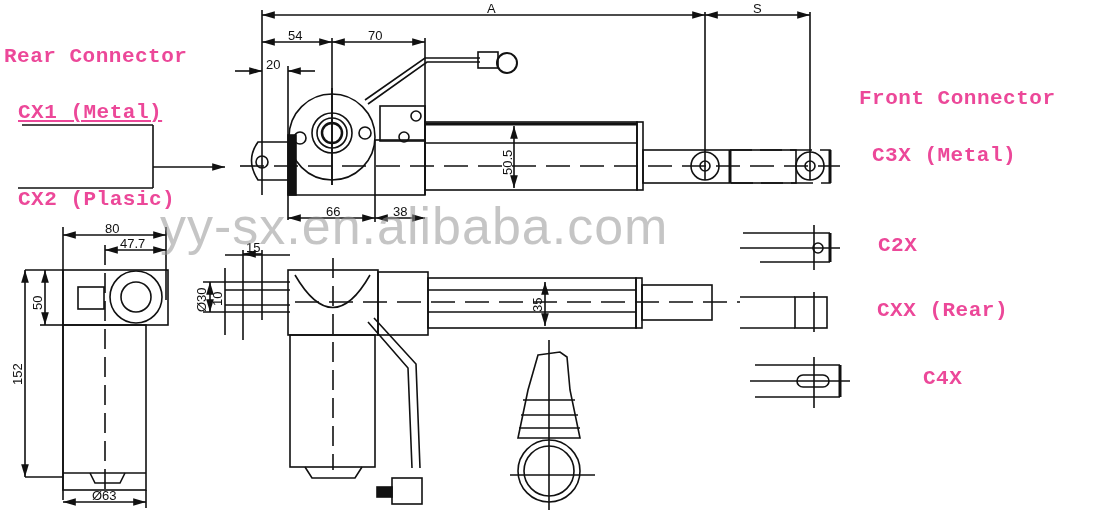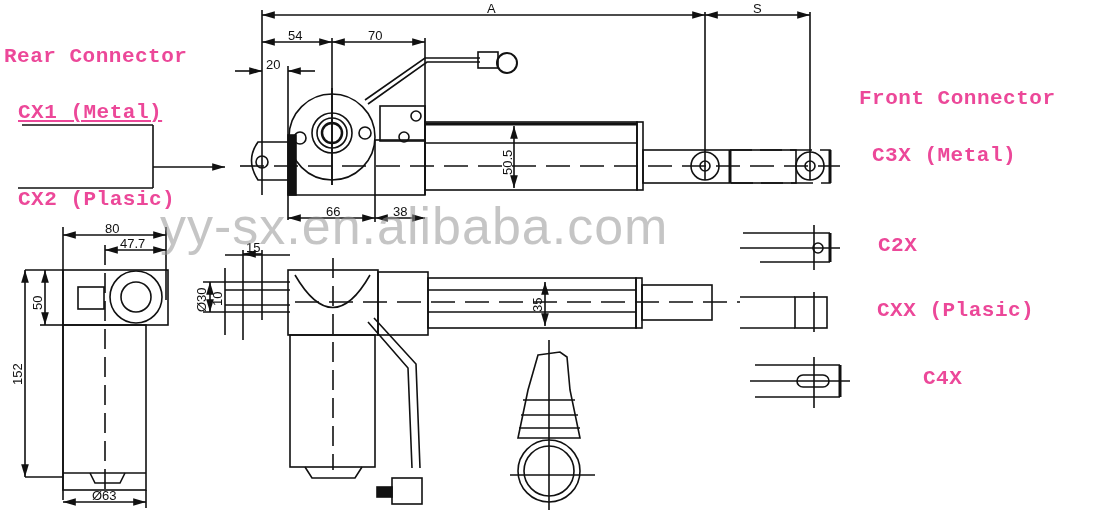--- a/index.html
+++ b/index.html
@@ -186,16 +186,16 @@
   <text class="dim" x="0" y="0" transform="translate(222,306) rotate(-90)">10</text>
   <text class="dim" x="0" y="0" transform="translate(542,312) rotate(-90)">35</text>
 </svg>
 
 <div class="lbl" style="left:4px; top:45px;">Rear Connector</div>
 <div class="lbl" style="left:18px; top:101px; text-decoration: underline;">CX1 (Metal)</div>
 <div class="lbl" style="left:18px; top:188px;">CX2 (Plasic)</div>
 <div class="lbl" style="left:859px; top:80px;margin-top:7px;">Front Connector</div>
 <div class="lbl" style="left:872px; top:144px;">C3X (Metal)</div>
 <div class="lbl" style="left:878px; top:234px;font-family:Liberation Mono, monospace;">C2X</div>
-<div class="lbl" style="left:877px; top:299px;">CXX (Plasic)</div>
+<div class="lbl" style="left:877px; top:299px;">CXX (Rear)</div>
 <div class="lbl" style="left:923px; top:367px;">C4X</div>
 
 <div class="watermark">yy-sx.en.alibaba.com</div>
 
 </body></html>

